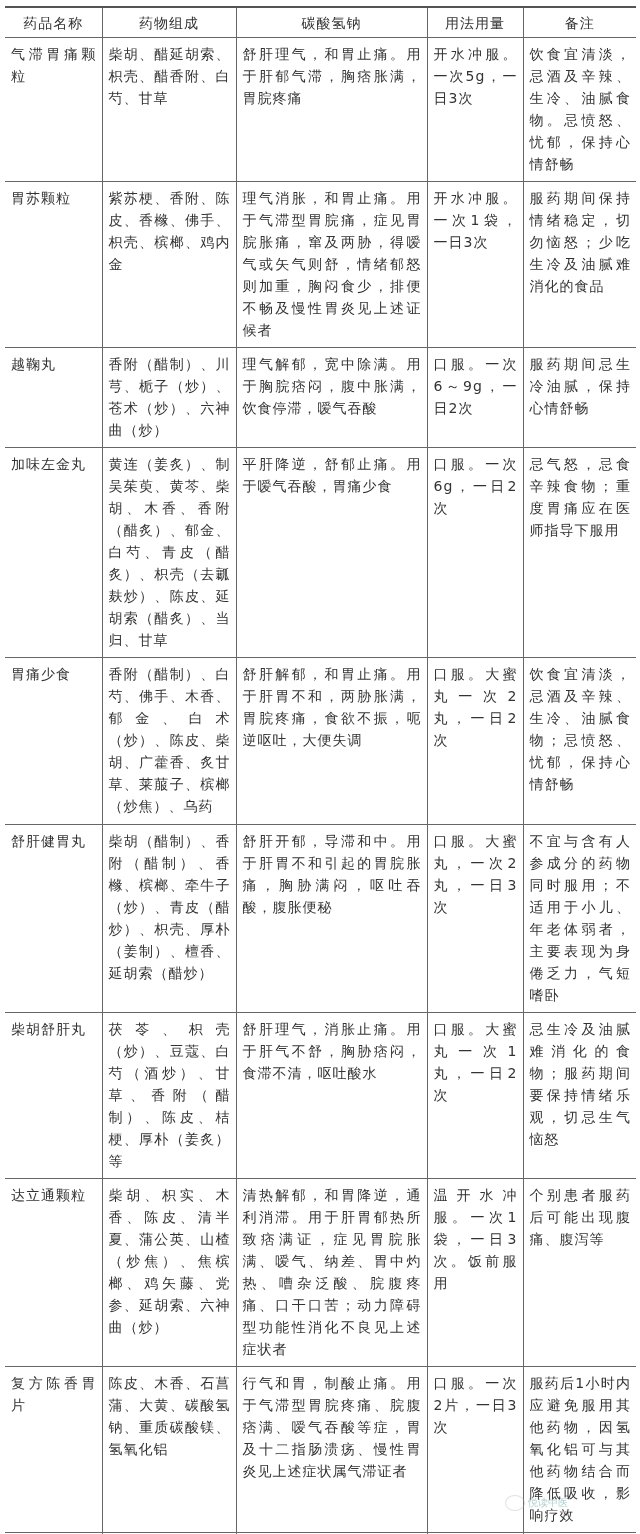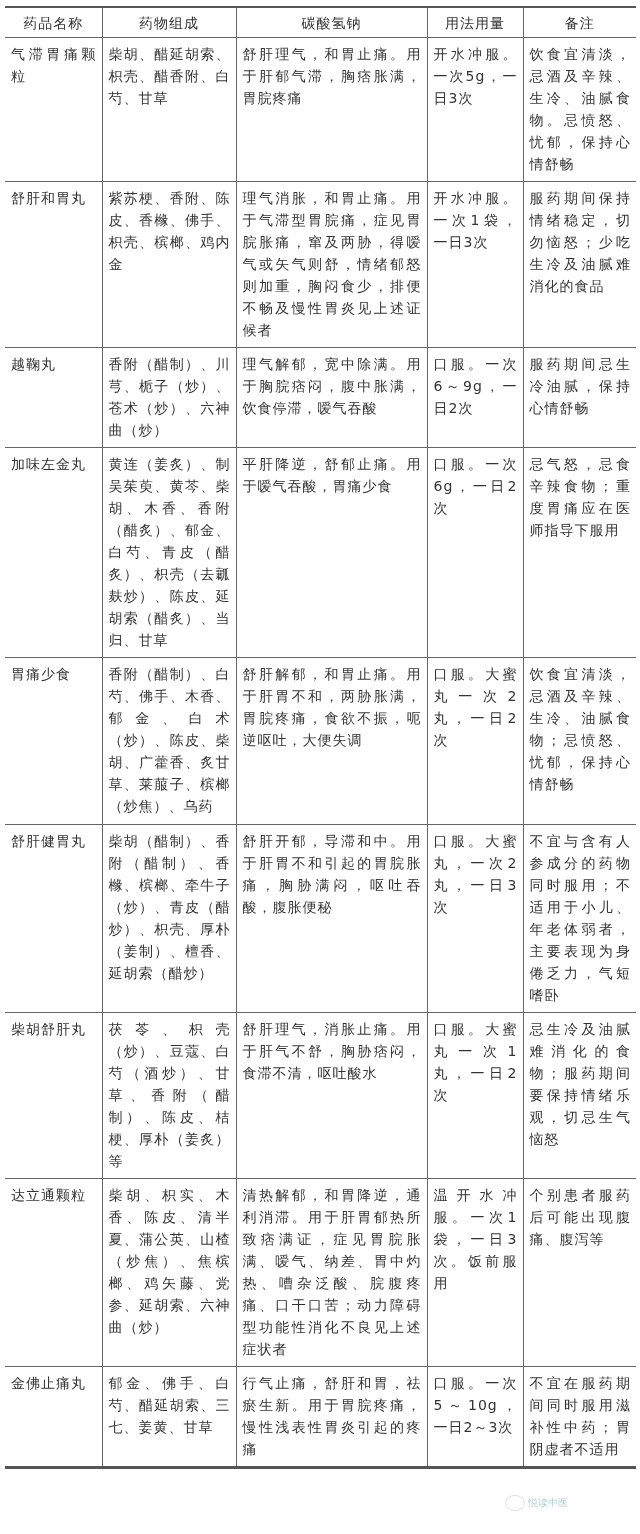--- a/index.html
+++ b/index.html
@@ -41,21 +41,21 @@
   </thead>
   <tbody id="tbody">
       <tr>
         <td style="height: 131px;">气滞胃痛颗粒</td>
         <td style="height: 131px;">柴胡、醋延胡索、枳壳、醋香附、白芍、甘草</td>
         <td style="height: 131px;">舒肝理气，和胃止痛。用于肝郁气滞，胸痞胀满，胃脘疼痛</td>
         <td style="height: 131px;">开水冲服。一次5g，一日3次</td>
         <td style="height: 131px;">饮食宜清淡，忌酒及辛辣、生冷、油腻食物。忌愤怒、忧郁，保持心情舒畅</td>
       </tr>
       <tr>
-        <td style="height: 126px;">舒肝和胃丸</td>
+        <td style="height: 126px;">胃苏颗粒</td>
         <td style="height: 126px;">紫苏梗、香附、陈皮、香橼、佛手、枳壳、槟榔、鸡内金</td>
         <td style="height: 126px;">理气消胀，和胃止痛。用于气滞型胃脘痛，症见胃脘胀痛，窜及两胁，得嗳气或矢气则舒，情绪郁怒则加重，胸闷食少，排便不畅及慢性胃炎见上述证候者</td>
         <td style="height: 126px;">开水冲服。一次1袋，一日3次</td>
         <td style="height: 126px;">服药期间保持情绪稳定，切勿恼怒；少吃生冷及油腻难消化的食品</td>
       </tr>
       <tr>
         <td style="height: 86px;">越鞠丸</td>
         <td style="height: 86px;">香附（醋制）、川芎、栀子（炒）、苍术（炒）、六神曲（炒）</td>
         <td style="height: 86px;">理气解郁，宽中除满。用于胸脘痞闷，腹中胀满，饮食停滞，嗳气吞酸</td>
         <td style="height: 86px; margin-left: 9px;">口服。一次6～9g，一日2次</td>
@@ -89,20 +89,27 @@
         <td style="height: 121px;">口服。大蜜丸一次1丸，一日2次</td>
         <td style="height: 121px;">忌生冷及油腻难消化的食物；服药期间要保持情绪乐观，切忌生气恼怒</td>
       </tr>
       <tr>
         <td style="height: 155px;">达立通颗粒</td>
         <td style="height: 155px;">柴胡、枳实、木香、陈皮、清半夏、蒲公英、山楂（炒焦）、焦槟榔、鸡矢藤、党参、延胡索、六神曲（炒）</td>
         <td style="height: 155px;">清热解郁，和胃降逆，通利消滞。用于肝胃郁热所致痞满证，症见胃脘胀满、嗳气、纳差、胃中灼热、嘈杂泛酸、脘腹疼痛、口干口苦；动力障碍型功能性消化不良见上述症状者</td>
         <td style="height: 155px;">温开水冲服。一次1袋，一日3次。饭前服用</td>
         <td style="height: 155px;">个别患者服药后可能出现腹痛、腹泻等</td>
       </tr>
+      <tr>
+        <td style="height: 147px;">复方陈香胃片</td>
+        <td style="height: 147px;">陈皮、木香、石菖蒲、大黄、碳酸氢钠、重质碳酸镁、氢氧化铝</td>
+        <td style="height: 147px;">行气和胃，制酸止痛。用于气滞型胃脘疼痛、脘腹痞满、嗳气吞酸等症，胃及十二指肠溃疡、慢性胃炎见上述症状属气滞证者</td>
+        <td style="height: 147px;">口服。一次2片，一日3次</td>
+        <td style="height: 147px;">服药后1小时内应避免服用其他药物，因氢氧化铝可与其他药物结合而降低吸收，影响疗效</td>
+      </tr>
       <tr class="last">
         <td style="height: 84px;">金佛止痛丸</td>
         <td style="height: 84px;">郁金、佛手、白芍、醋延胡索、三七、姜黄、甘草</td>
         <td style="height: 84px;">行气止痛，舒肝和胃，祛瘀生新。用于胃脘疼痛，慢性浅表性胃炎引起的疼痛</td>
         <td style="height: 84px;">口服。一次5～10g，一日2～3次</td>
         <td style="height: 84px;">不宜在服药期间同时服用滋补性中药；胃阴虚者不适用</td>
       </tr>
     </tbody>
 </table>
 

